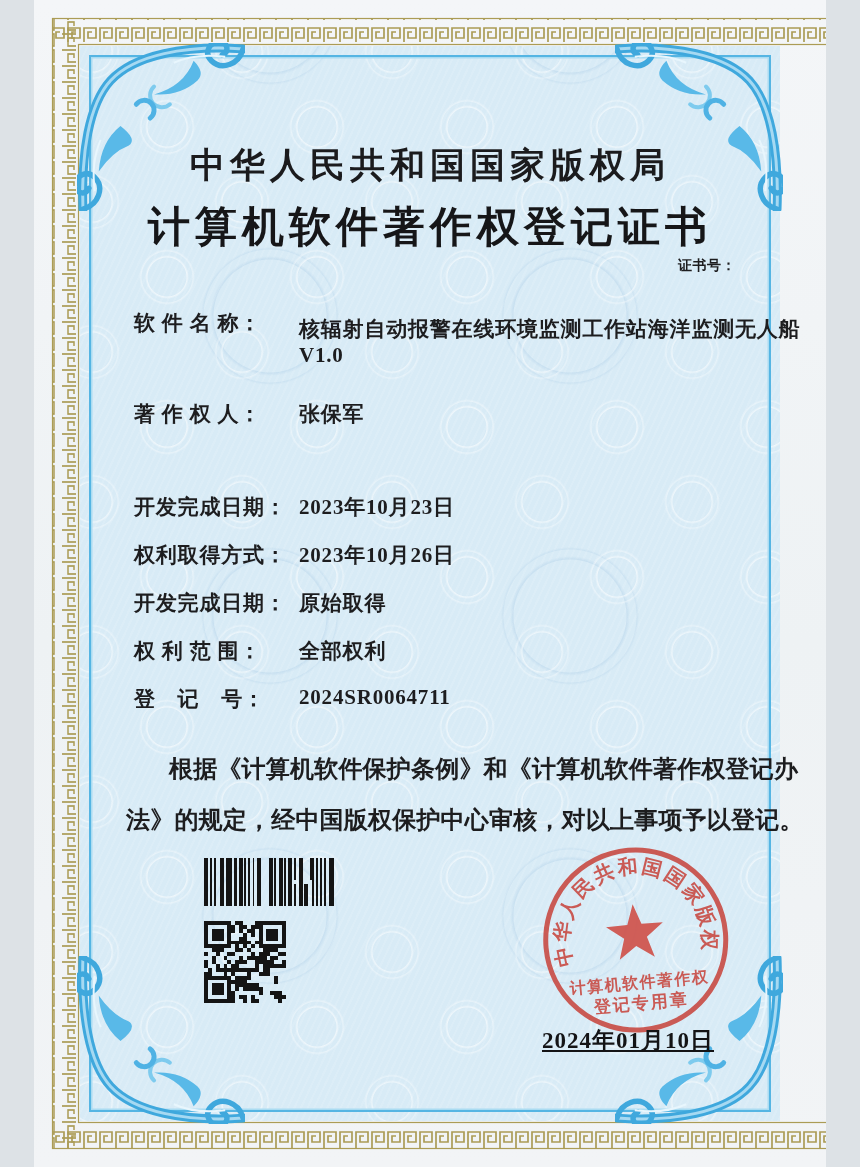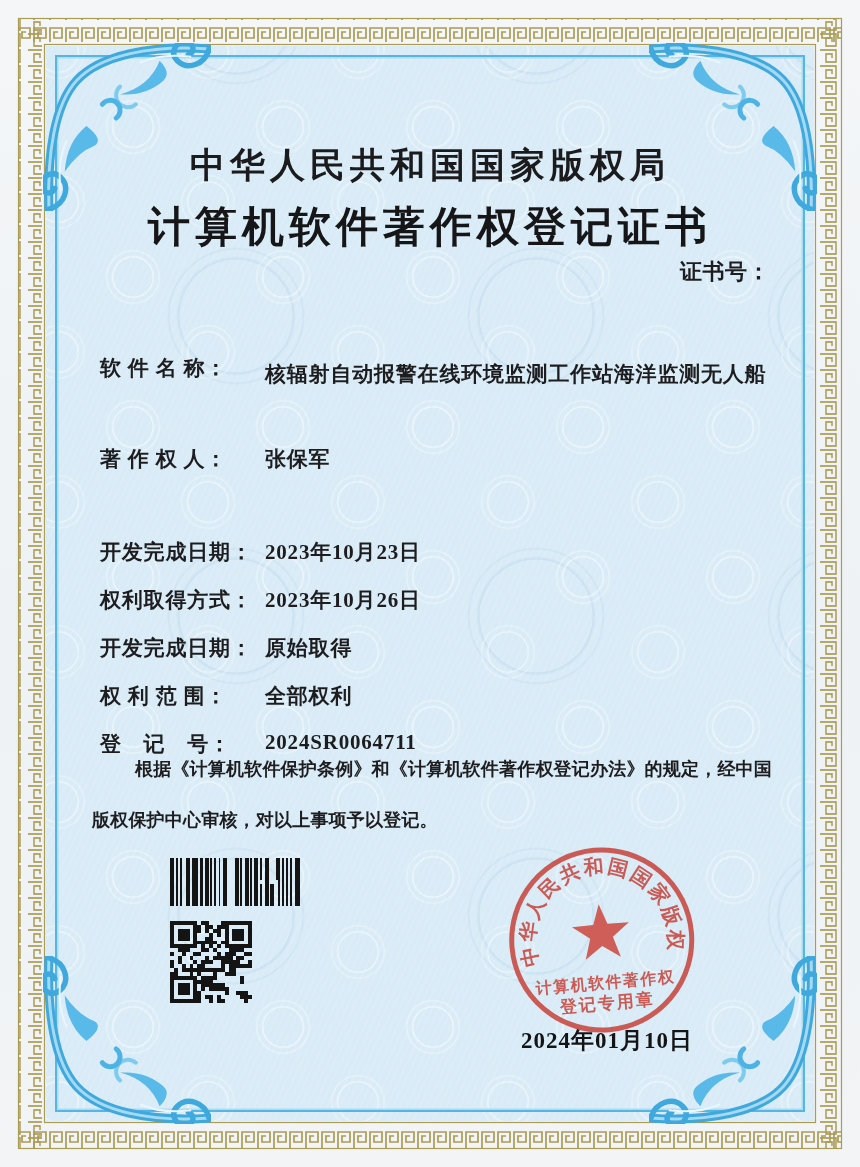--- a/index.html
+++ b/index.html
@@ -1,17 +1,17 @@
 <!DOCTYPE html>
 <html><head>
 <meta charset="utf-8">
 <style>
   html,body{margin:0;padding:0;background:#dde2e6;}
   .page{
-    position:relative;width:860px;height:1167px;margin:0 auto;
+    position:relative;width:792px;height:1167px;margin:0 auto;
     background:linear-gradient(180deg,#f4f6f8 0%,#eef2f4 55%,#f2f4f6 100%);
     overflow:hidden;
     font-family:"Liberation Serif","DejaVu Serif",serif;
     color:#1d1d1f;
   }
   svg{display:block}
   .frame-svg{position:absolute;left:0;top:0;z-index:1}
   
   .watermark{
     position:absolute;inset:46px;z-index:0;
@@ -39,40 +39,40 @@
   .issuer{
     position:absolute;left:0;top:142px;width:100%;text-align:center;
     font-size:35px;font-weight:900;letter-spacing:5px;color:#1b1b1d;
   }
   .cert-title{
     position:absolute;left:0;top:199px;width:100%;text-align:center;
     font-size:42px;font-weight:900;letter-spacing:5px;color:#161618;
   }
   .certno{
     position:absolute;top:257px;right:90px;
-    font-size:22px;font-weight:700;letter-spacing:.5px;display:flex;gap:14px;
-  }
-  .row{position:absolute;left:100px;font-size:21px;font-weight:700;letter-spacing:.8px;white-space:pre;margin-top:45px;}
+    font-size:14px;font-weight:700;letter-spacing:.5px;display:flex;gap:14px;
+  }
+  .row{position:absolute;left:100px;font-size:21px;font-weight:700;letter-spacing:.8px;white-space:pre;}
   .row .lbl{position:absolute;left:0;top:0;white-space:pre;}
   .row .val{position:absolute;left:165px;top:0;white-space:pre;}
   .r-name{top:309px}
   .r-name .vlines{position:absolute;left:165px;top:8px;width:560px;line-height:25.5px;white-space:normal;}
   .r-author{top:400px}
   .r-f0{top:493px}.r-f1{top:541px}.r-f2{top:589px}.r-f3{top:637px}.r-f4{top:685px}
   .statement{
     position:absolute;left:92px;top:744px;width:686px;
-    font-size:18px;font-weight:600;line-height:51px;text-indent:43px;
+    font-size:24px;font-weight:600;line-height:51px;text-indent:43px;
     letter-spacing:.2px;color:#1d1d1f;
   }
   .barcode-box{position:absolute;left:170px;top:858px;z-index:4}
   .qr-box{position:absolute;left:170px;top:921px;z-index:4}
   .seal{position:absolute;left:487px;top:828px;z-index:5;opacity:.88;transform:rotate(-5deg);}
   .issue-date{
-    position:absolute;left:477px;top:1025px;width:260px;text-align:center;z-index:6;
-    font-size:23px;font-weight:700;letter-spacing:1px;color:#141416;
+    position:absolute;left:464px;top:1025px;width:260px;text-align:center;z-index:6;
+    font-size:23px;font-weight:700;letter-spacing:1px;color:#141416;text-decoration:underline;
   }
 </style>
 </head>
 <body>
 
 <div class="page">
 
   <svg class="frame-svg" width="860" height="1167" viewBox="0 0 860 1167" aria-hidden="true">
     <defs>
       <pattern id="gk" width="16" height="24" patternUnits="userSpaceOnUse">
@@ -124,20 +124,21 @@
     <div class="cert-title">计算机软件著作权登记证书</div>
 
     <div class="certno">
       <span>证书号：</span>
     </div>
 
     <div class="row r-name">
       <span class="lbl">软 件 名 称：</span>
       <div class="vlines">
         <div>核辐射自动报警在线环境监测工作站海洋监测无人船</div>
+        <div>V1.0</div>
       </div>
     </div>
 
     <div class="row r-author">
       <span class="lbl">著 作 权 人：</span>
       <span class="val">张保军</span>
     </div>
 
     <div class="row r-f0">
       <span class="lbl">开发完成日期：</span>

